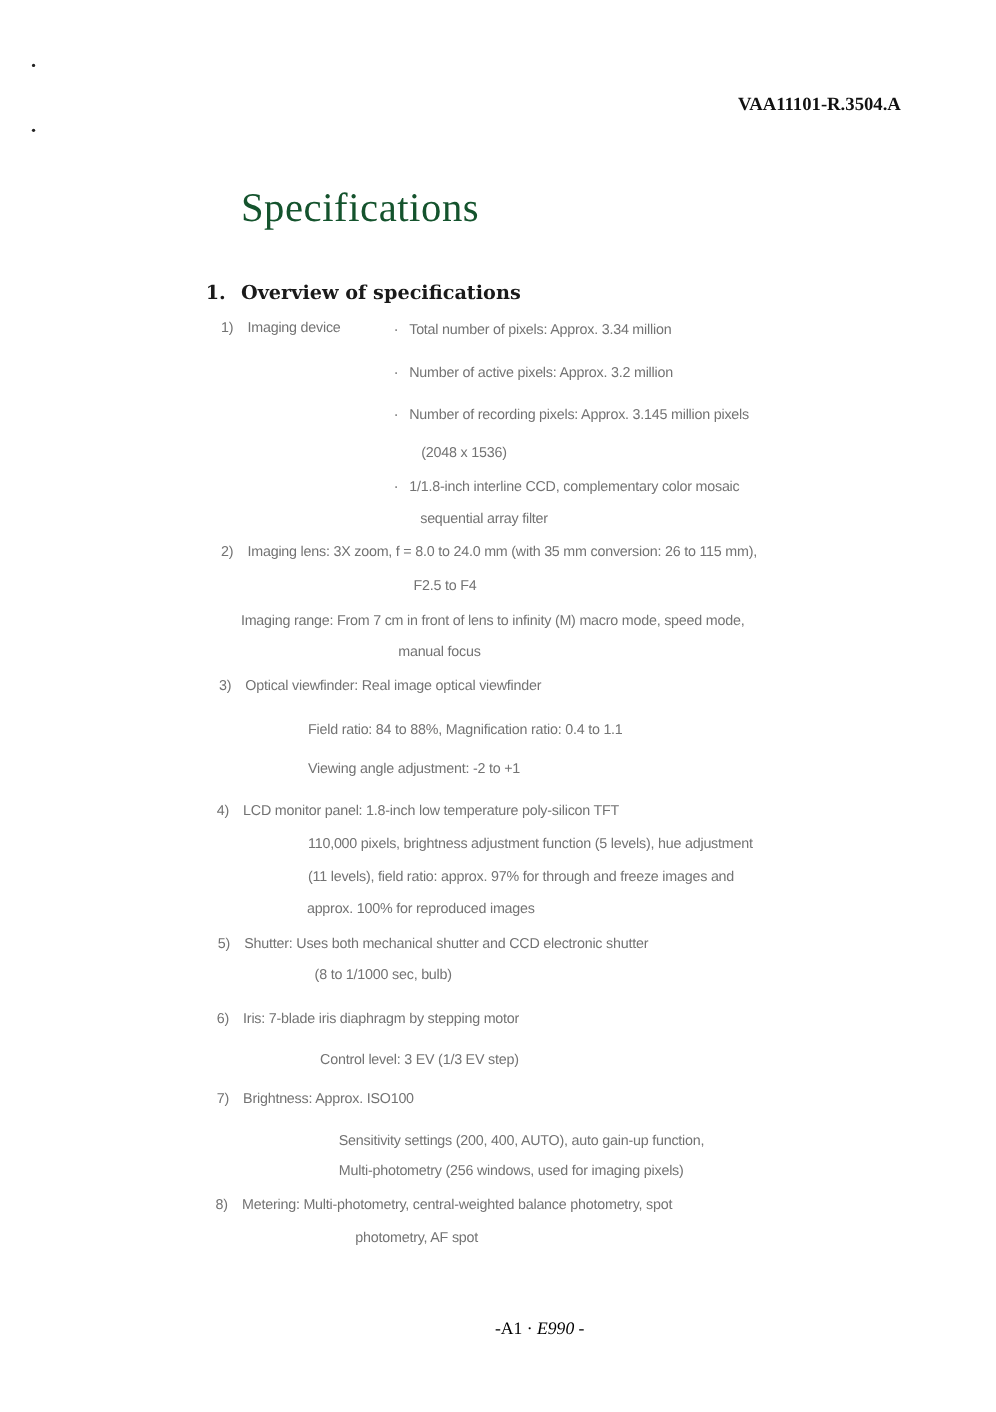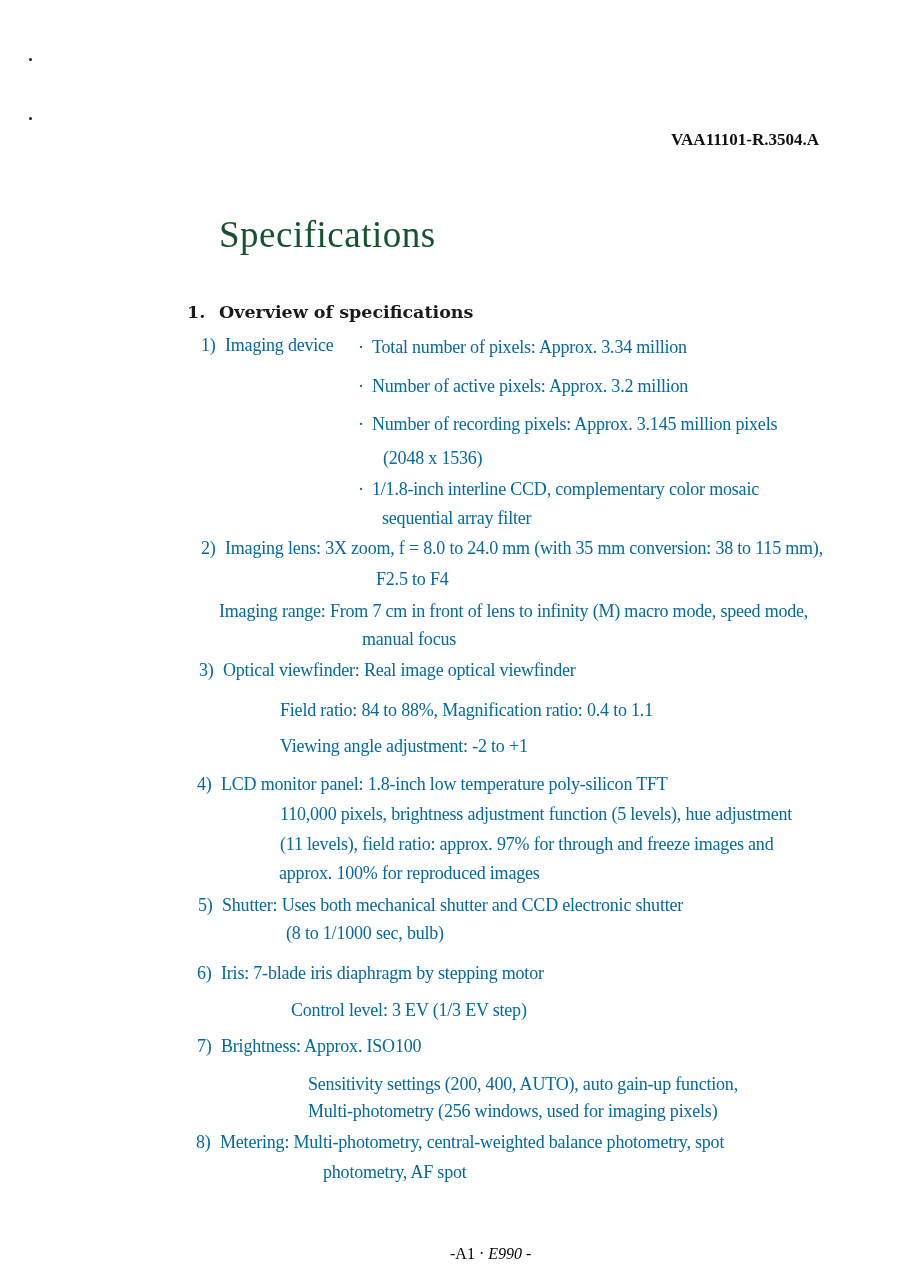--- a/index.html
+++ b/index.html
@@ -8,42 +8,42 @@
       background: #ffffff;
     }
     body {
       width: 905px;
       height: 1284px;
       position: relative;
       overflow: hidden;
       font-family: "DejaVu Serif", "Liberation Serif", serif;
       color: #1a1a1a;
     }
-    .abs { position: absolute; white-space: nowrap; margin-top: 45px; }
+    .abs { position: absolute; white-space: nowrap; }
     .doc-id {
       font-family: "Liberation Serif", serif;
       font-size: 17px;
       font-weight: bold;
       color: #111;
     }
     .page-title {
       font-family: "Liberation Serif", serif;
       font-size: 37px;
       color: #14532d;
       letter-spacing: 0.5px;
     }
     .section-heading {
       font-family: "DejaVu Serif", serif;
       font-size: 17.5px;
       color: #1a1a1a;
     }
     .line {
-      font-family: Liberation Serif, serif;
-      font-size: 18px;
-      color: #0369a1;
+      font-family: Liberation Sans, sans-serif;
+      font-size: 13px;
+      color: #737373;
       letter-spacing: -0.2px;
     }
     .num {
       display: inline-block;
       width: 24px;
     }
     .bullet {
       display: inline-block;
       width: 14px;
       text-align: left;
@@ -88,21 +88,21 @@
 <div class="abs line" style="left:358px; top:369px;">
   <span class="bullet">·</span><span>Number of recording pixels: Approx. 3.145 million pixels</span>
 </div>
 <div class="abs line" style="left:383px; top:403px;">(2048 x 1536)</div>
 <div class="abs line" style="left:358px; top:434px;">
   <span class="bullet">·</span><span>1/1.8-inch interline CCD, complementary color mosaic</span>
 </div>
 <div class="abs line" style="left:382px; top:463px;">sequential array filter</div>
 
 <div class="abs line" style="left:201px; top:493px;">
-  <span class="num">2)</span><span>Imaging lens: 3X zoom, f = 8.0 to 24.0 mm (with 35 mm conversion: 38 to 115 mm),</span>
+  <span class="num">2)</span><span>Imaging lens: 3X zoom, f = 8.0 to 24.0 mm (with 35 mm conversion: 26 to 115 mm),</span>
 </div>
 <div class="abs line" style="left:376px; top:524px;">F2.5 to F4</div>
 <div class="abs line" style="left:219px; top:556px;">Imaging range: From 7 cm in front of lens to infinity (M) macro mode, speed mode,</div>
 <div class="abs line" style="left:362px; top:584px;">manual focus</div>
 
 <div class="abs line" style="left:199px; top:615px;">
   <span class="num">3)</span><span>Optical viewfinder: Real image optical viewfinder</span>
 </div>
 <div class="abs line" style="left:280px; top:655px;">Field ratio: 84 to 88%, Magnification ratio: 0.4 to 1.1</div>
 <div class="abs line" style="left:280px; top:691px;">Viewing angle adjustment: -2 to +1</div>

